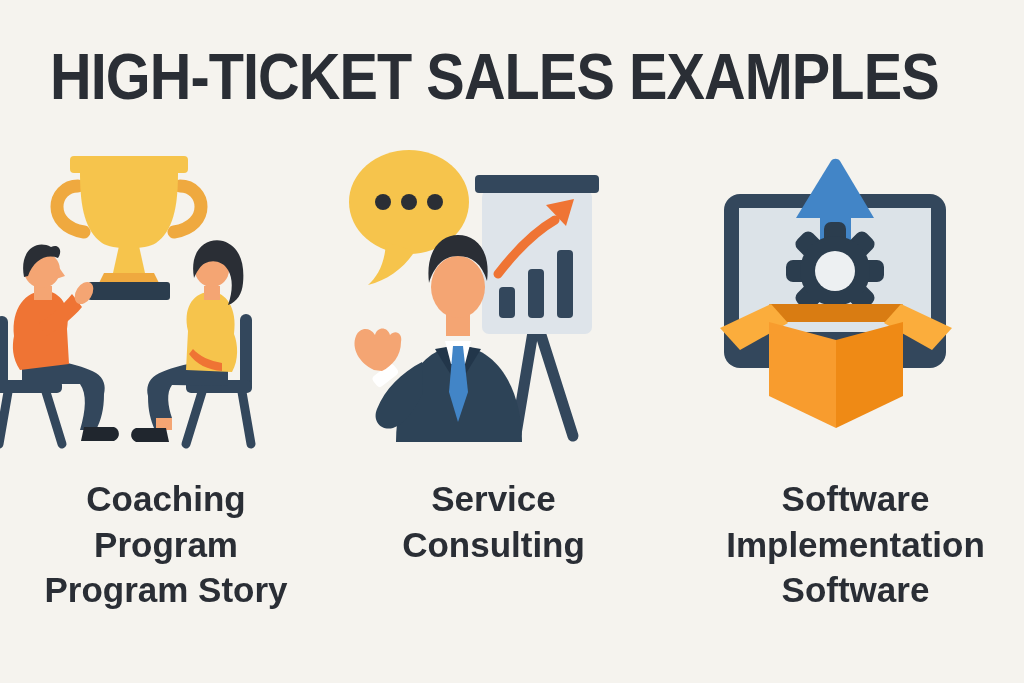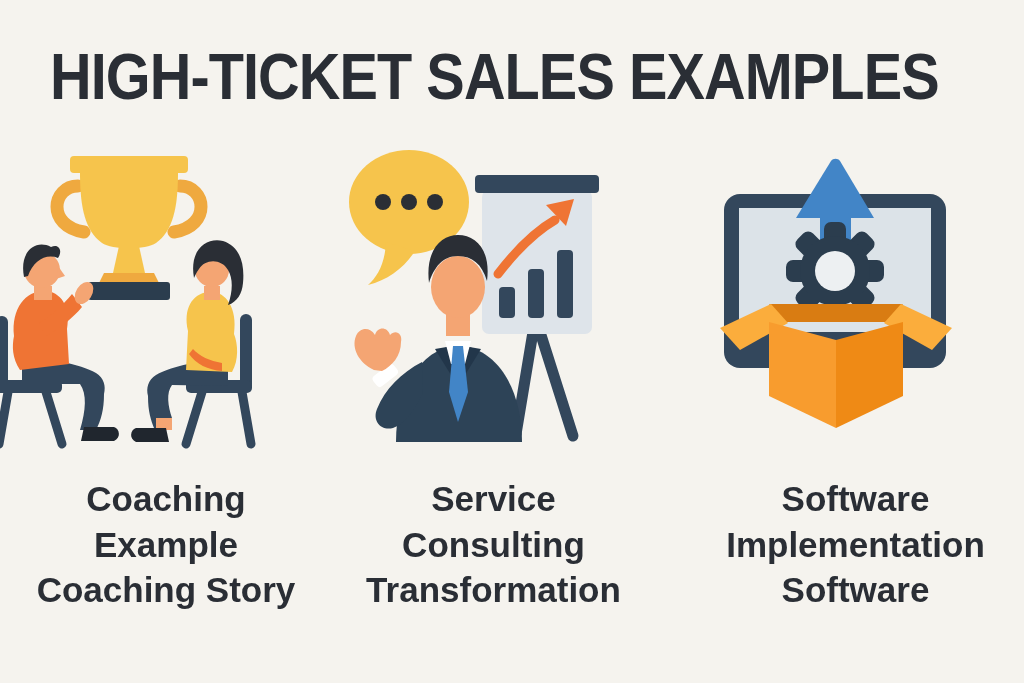--- a/index.html
+++ b/index.html
@@ -86,22 +86,22 @@
           <path d="M170,298 L140,298 C134,300 133,309 140,312 L173,312 Z" fill="var(--shoe)"></path>
           <path d="M238,204 C242,176 228,160 212,162 C196,164 187,179 192,201 L190,240 L236,242 C243,230 242,214 238,204 Z" fill="var(--gold)"></path>
           <path d="M193,224 C200,234 212,240 226,241 L226,233 C214,231 203,226 197,219 Z" fill="var(--orange)"></path>
           <rect x="208" y="156" width="16" height="14" fill="var(--skin)"></rect>
           <circle cx="216" cy="140" r="17" fill="var(--skin)"></circle>
           <path d="M198,148 C193,120 210,107 227,111 C243,116 249,132 247,153 C246,164 241,172 232,175 C237,161 237,148 232,140 C225,128 209,129 203,139 C200,143 199,146 198,148 Z" fill="var(--ink)"></path>
         </g>
       </svg>
       <figcaption class="caption">
         <span>Coaching</span>
-        <span>Example</span>
-        <span>Coaching Story</span>
+        <span>Program</span>
+        <span>Program Story</span>
       </figcaption>
     </figure>
 
     <figure class="card c2">
       <svg viewBox="0 0 340 340" aria-label="consultant-presenting-growth-chart">
 
         <g>
           <ellipse cx="85" cy="72" rx="60" ry="52" fill="var(--gold)"></ellipse>
           <path d="M62,112 C61,133 54,146 44,155 C64,150 80,138 91,121 Z" fill="var(--gold)"></path>
           <circle cx="59" cy="72" r="8" fill="var(--ink)"></circle>
@@ -131,21 +131,20 @@
           <path d="M121,211 L147,211 L141,234 L127,234 Z" fill="#FFFFFF"></path>
           <path d="M129,216 L139,216 L144,262 L134,292 L125,262 Z" fill="var(--blue)"></path>
           <path d="M98,232 C77,243 61,259 53,279 C48,291 57,301 69,298 C81,294 91,279 99,263 Z" fill="var(--suit)"></path>
           <rect x="48" y="239" width="26" height="13" rx="4" transform="rotate(-38 61 245)" fill="#FFFFFF"></rect>
           <path d="M50,240 C35,233 27,218 32,206 C36,197 46,197 51,205 C53,197 63,196 66,205 C71,199 79,203 77,212 C77,226 68,236 58,241 Z" fill="var(--skin)"></path>
         </g>
       </svg>
       <figcaption class="caption">
         <span>Service</span>
         <span>Consulting</span>
-        <span>Transformation</span>
       </figcaption>
     </figure>
 
     <figure class="card c3">
       <svg viewBox="0 0 340 340" aria-label="software-box-gear-upload">
 
         <g>
           <rect x="38" y="64" width="222" height="174" rx="16" fill="var(--slate)"></rect>
           <rect x="53" y="78" width="192" height="124" fill="var(--screen)"></rect>
         </g>

